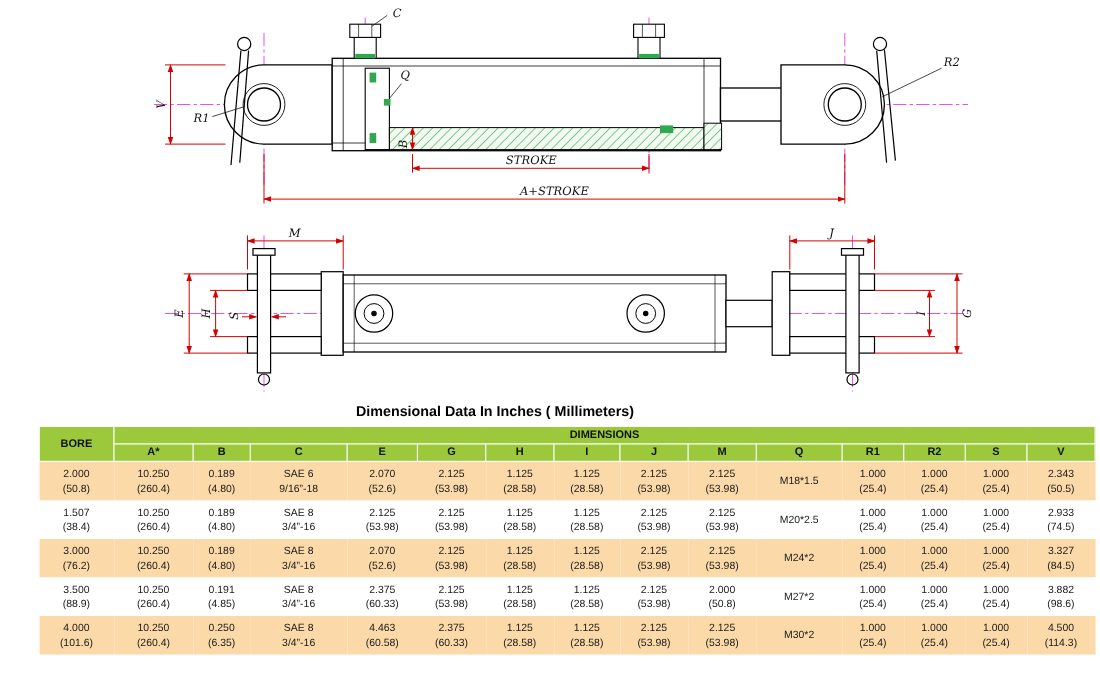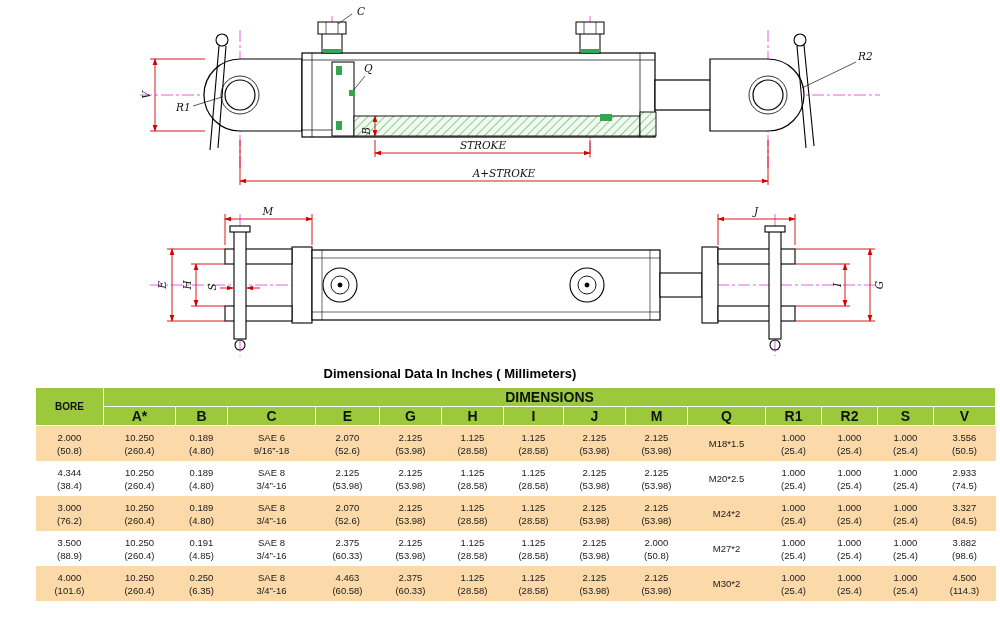--- a/index.html
+++ b/index.html
@@ -20,21 +20,21 @@
   }
 
   table.dim-table {
     position:absolute; top:387px; left:35px; width:960px;
     border-collapse:collapse; table-layout:fixed;
     font-size:9.5px; color:#1a1a1a;
   }
   table.dim-table thead th {
     background:#9cc93c; color:#111;
     border:1px solid #ffffff;
-    font-weight:bold; font-size:14px;
+    font-weight:bold; font-size:10px;
     padding:1px 0; text-align:center; height:16px;
   }
   table.dim-table thead th.bore-th { font-size:10px; }
   table.dim-table tbody td {
     text-align:center; vertical-align:middle;
     padding:3px 0 2px 0; height:35px; line-height:13px;
   }
   tr.row-shaded { background:#fcd9a8; }
   tr.row-plain  { background:#ffffff; }
   .ln { white-space:nowrap; }
@@ -340,27 +340,27 @@
           </td>
           <td>
             <div class="ln">1.000</div>
             <div class="ln">(25.4)</div>
           </td>
           <td>
             <div class="ln">1.000</div>
             <div class="ln">(25.4)</div>
           </td>
           <td>
-            <div class="ln">3.556</div>
+            <div class="ln">2.343</div>
             <div class="ln">(50.5)</div>
           </td>
         </tr>
         <tr class="row-plain">
           <td>
-            <div class="ln">4.344</div>
+            <div class="ln">1.507</div>
             <div class="ln">(38.4)</div>
           </td>
           <td>
             <div class="ln">10.250</div>
             <div class="ln">(260.4)</div>
           </td>
           <td>
             <div class="ln">0.189</div>
             <div class="ln">(4.80)</div>
           </td>

